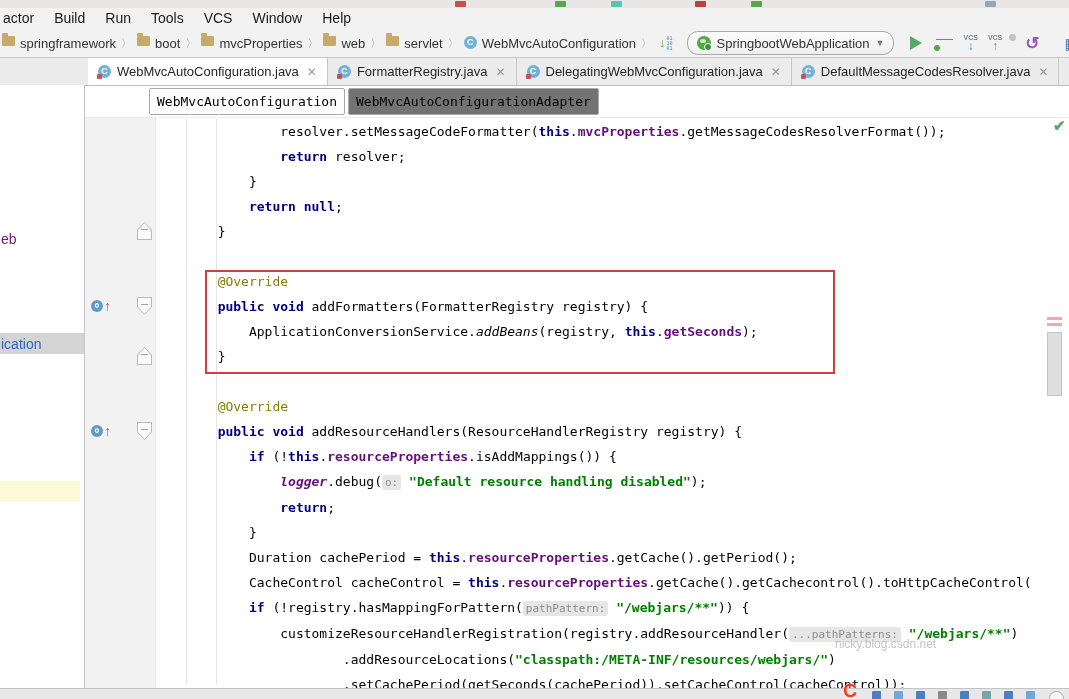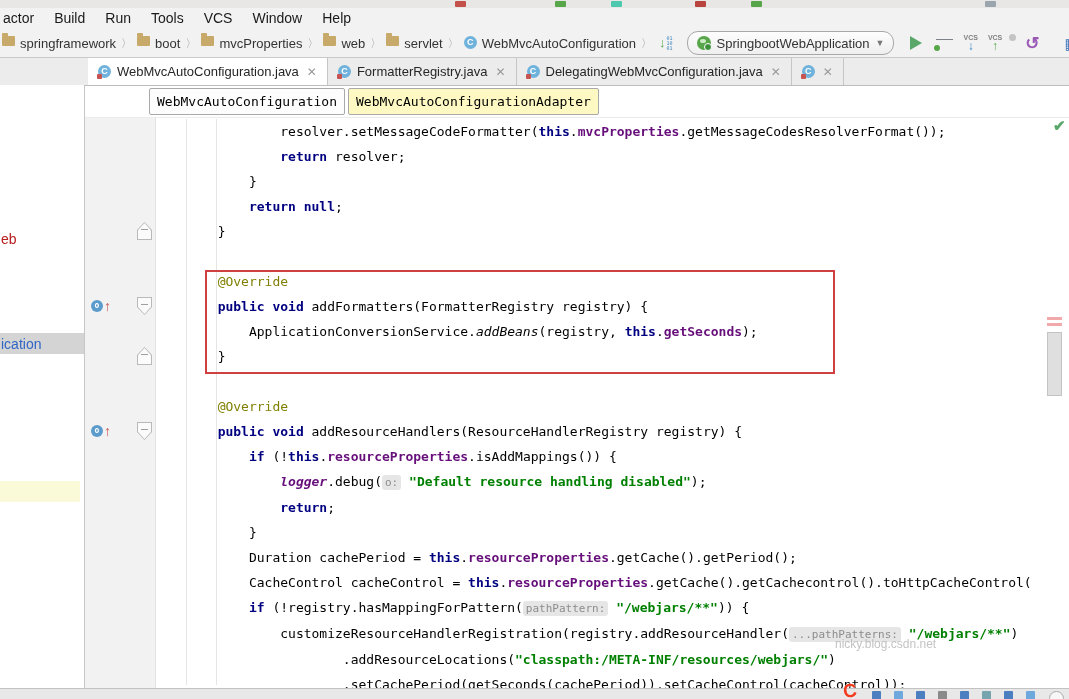--- a/index.html
+++ b/index.html
@@ -50,24 +50,24 @@
   #tabs{display:flex;margin-left:88px;}
   .tab{display:flex;align-items:center;gap:6px;padding:0 10px;border-right:1px solid #C6C6C6;cursor:default;}
   .tab.active{background:#FFFFFF;}
   .tab-close{color:#999;font-size:12px;margin-left:2px;}
   #tab-overflow{margin-left:auto;display:flex;align-items:center;gap:3px;padding:0 8px;color:#555;}
   
   #chips-row{position:absolute;left:85px;top:86px;width:984px;height:32px;background:#fff;
              border-bottom:1px solid #ECECEC;display:flex;align-items:center;padding-left:64px;box-sizing:border-box;}
   .chip{font:13px/19px "DejaVu Sans Mono",monospace;color:#000;padding:3px 7px;border:1px solid #A9A9A9;
         border-radius:2px;background:#FDFDFD;margin-right:3px;}
-  .chip.hl{background:#fef9c3;}
+  .chip.hl{background:#737373;}
   
   #project-panel{position:absolute;left:0;top:85px;width:84px;height:604px;background:#fff;border-right:1px solid #C6C6C6;}
-  .pp-item{position:absolute;left:1px;font-size:14px;color:#b91c1c;white-space:nowrap;}
+  .pp-item{position:absolute;left:1px;font-size:14px;color:#701a75;white-space:nowrap;}
   .pp-band{position:absolute;left:0;width:84px;height:21px;}
   
   #gutter{position:absolute;left:85px;top:118px;width:70px;height:571px;background:#F2F2F2;border-right:1px solid #E2E2E2;}
   .override-marker{position:absolute;left:6px;display:flex;align-items:center;}
   .ovr-circle{width:12px;height:12px;border-radius:50%;background:#5C9CCC;color:#fff;
               font:bold 8px/12px "DejaVu Sans Mono",monospace;text-align:center;}
   .ovr-arrow{color:#C75450;font-size:14px;font-weight:bold;line-height:14px;margin-left:1px;}
   .fold{position:absolute;left:52px;width:15px;height:18px;}
   .fold i{position:absolute;inset:0;background:#B9B9B9;}
   .fold b{position:absolute;inset:1px;background:#FBFBFB;}
@@ -199,20 +199,21 @@
           <span>FormatterRegistry.java</span>
           <span class="tab-close">✕</span>
         </div>
         <div class="tab">
           <span class="class-ic locked">C</span>
           <span>DelegatingWebMvcConfiguration.java</span>
           <span class="tab-close">✕</span>
         </div>
         <div class="tab">
           <span class="class-ic locked">C</span>
+          <span>DefaultMessageCodesResolver.java</span>
           <span class="tab-close">✕</span>
         </div>
       </div>
     <div id="tab-overflow">
       
       
       
     </div>
   </div>
 

